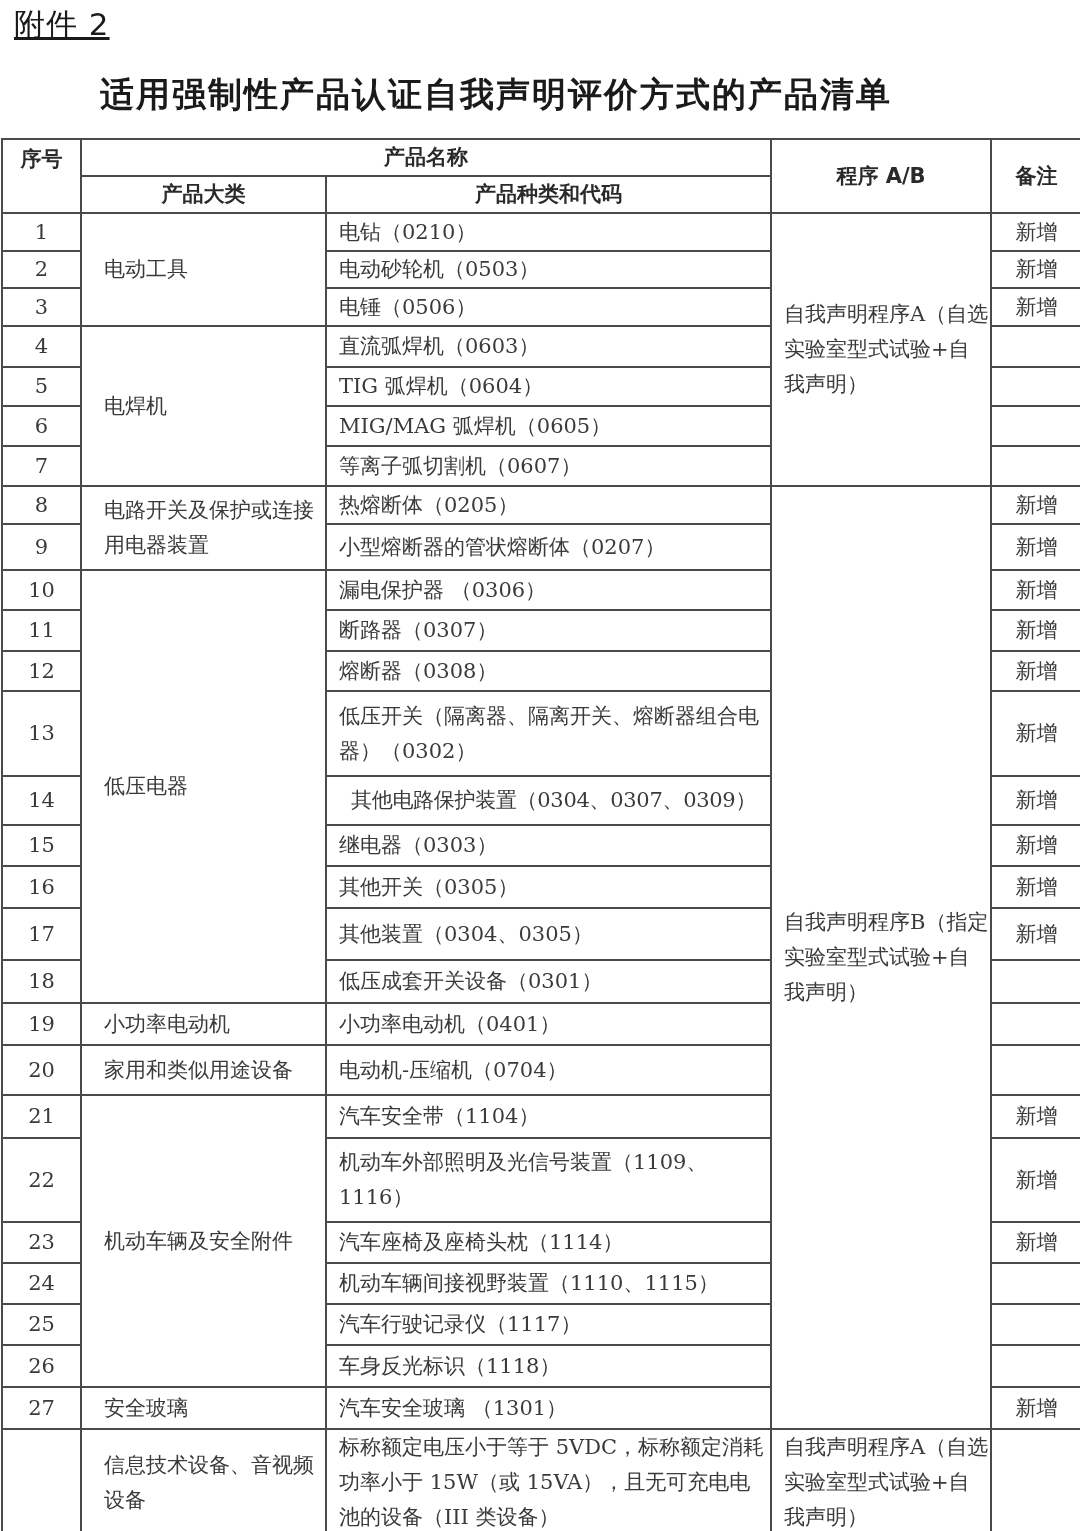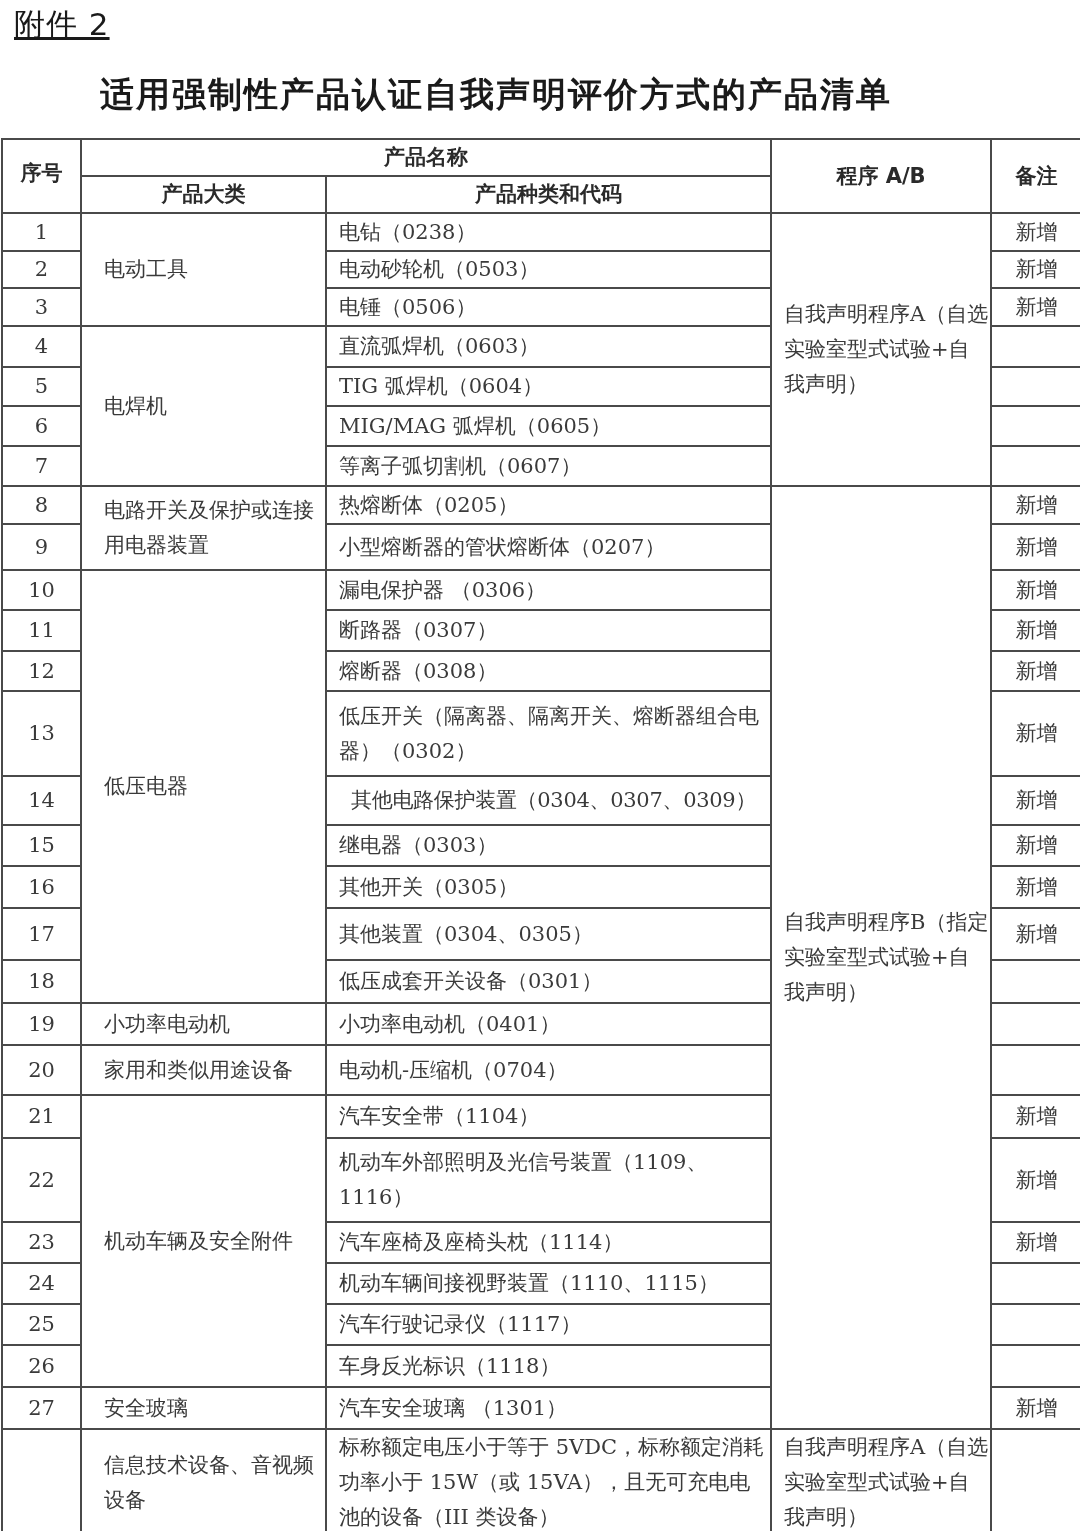--- a/index.html
+++ b/index.html
@@ -23,35 +23,35 @@
 <table>
   <colgroup>
     <col style="width:79px">
     <col style="width:245px">
     <col style="width:445px">
     <col style="width:220px">
     <col style="width:91px">
   </colgroup>
   <thead>
     <tr style="height:35px">
-      <th rowspan="2" style="vertical-align:top;padding-top:16px">序号</th>
+      <th rowspan="2" style="vertical-align:top;padding-top:2px">序号</th>
       <th colspan="2">产品名称</th>
       <th rowspan="2">程序 A/B</th>
       <th rowspan="2">备注</th>
     </tr>
     <tr style="height:35px">
       <th>产品大类</th>
       <th>产品种类和代码</th>
     </tr>
   </thead>
   <tbody>
     <tr style="height:38px">
       <td class="num">1</td>
       <td class="cat" rowspan="3">电动工具</td>
-      <td>电钻（0238）</td>
+      <td>电钻（0210）</td>
       <td class="proc" rowspan="7">自我声明程序A（自选实验室型式试验+自我声明）</td>
       <td class="note">新增</td>
     </tr>
     <tr style="height:37px">
       <td class="num">2</td>
       <td>电动砂轮机（0503）</td>
       <td class="note">新增</td>
     </tr>
     <tr style="height:38px">
       <td class="num">3</td>

